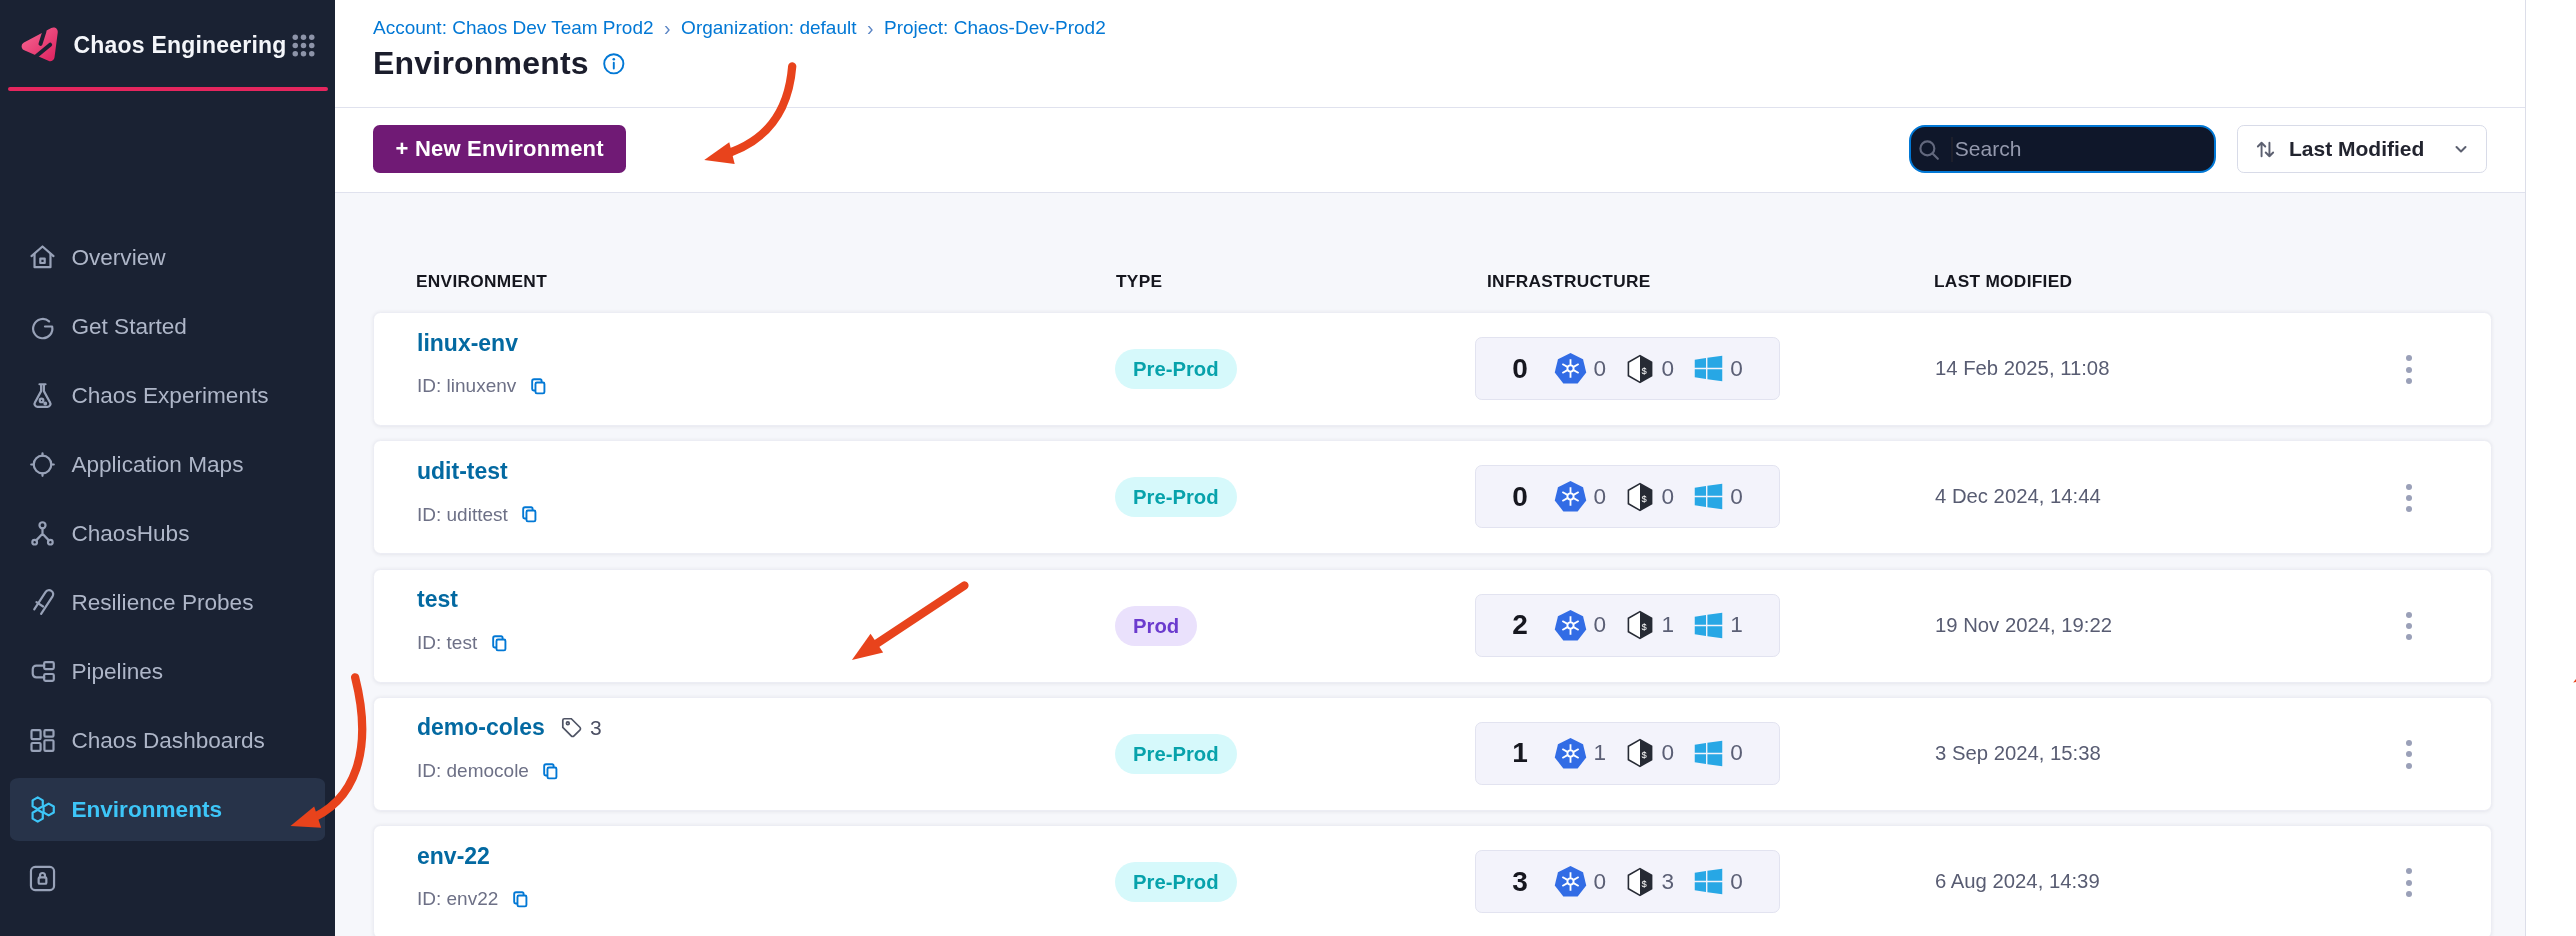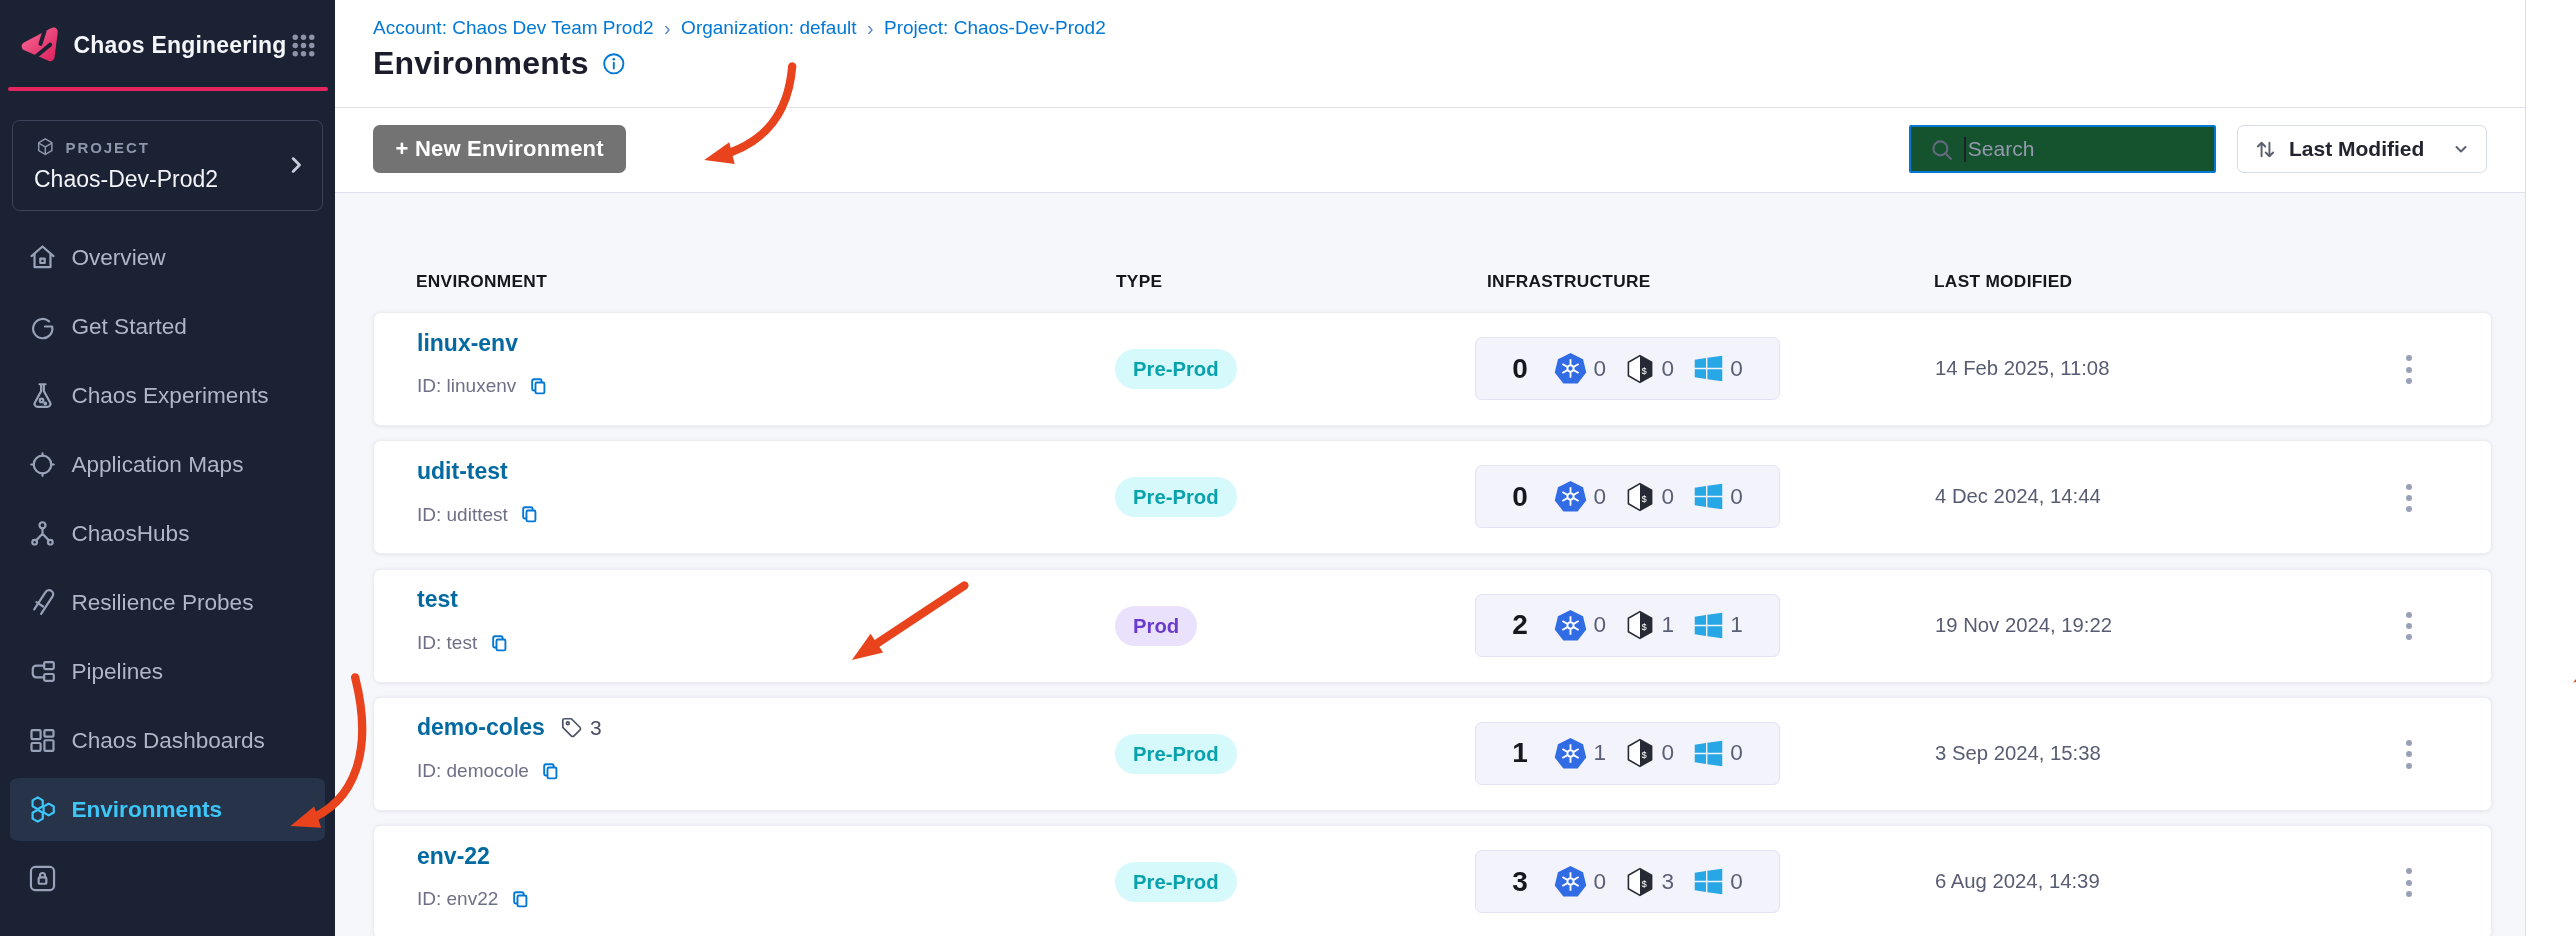--- a/index.html
+++ b/index.html
@@ -31,22 +31,22 @@
   
   .page-header{position:absolute;left:335px;top:0;right:0;height:107px;background:#fff;border-bottom:1.5px solid #e0e2ee;}
   .breadcrumb{position:absolute;left:38px;top:16.6px;display:flex;align-items:center;font-size:19px;color:#0278d5;white-space:nowrap;}
   .crumb{cursor:pointer;}
   .sep{margin:0 10.5px;color:#5c86c5;font-size:19.6px;}
   .title-row{position:absolute;left:38px;top:45px;display:flex;align-items:center;}
   .title-row h1{margin:0;font-size:32px;font-weight:bold;color:#1b1d2c;letter-spacing:0.2px;}
   .info-icon{width:25.6px;height:25.6px;margin-left:12px;display:inline-flex;color:#0278d5;cursor:pointer;}
 
   .toolbar{position:absolute;left:335px;top:108px;right:0;height:84px;background:#fff;border-bottom:1.5px solid #e0e2ee;}
-  .btn-primary{position:absolute;left:38px;top:17.3px;height:48px;padding:0 22.6px;background:#737373;color:#fff;font-size:22px;font-weight:bold;font-family:inherit;border:none;border-radius:6.8px;cursor:pointer;letter-spacing:0.2px;}
-  .search-box{position:absolute;left:1574px;top:17.3px;width:307px;height:48px;box-sizing:border-box;border:2.3px solid #0278d5;border-radius:2px;background:#14532d;display:flex;align-items:center;padding:0 17px;cursor:text;}
+  .btn-primary{position:absolute;left:38px;top:17.3px;height:48px;padding:0 22.6px;background:#701a75;color:#fff;font-size:22px;font-weight:bold;font-family:inherit;border:none;border-radius:6.8px;cursor:pointer;letter-spacing:0.2px;}
+  .search-box{position:absolute;left:1574px;top:17.3px;width:307px;height:48px;box-sizing:border-box;border:2.3px solid #0278d5;border-radius:16px;background:#0f172a;display:flex;align-items:center;padding:0 4px;cursor:text;}
   .search-box .mag{width:27px;height:27px;display:inline-flex;color:#62687d;}
   .caret{width:2.3px;height:25.6px;background:#1d1f2b;margin:0 1.5px 0 9px;}
   .search-ph{color:#9499ad;font-size:21px;}
   .sort-select{position:absolute;left:1902px;top:17.3px;width:250px;height:48px;box-sizing:border-box;border:1.5px solid #d8dbe8;border-radius:6.8px;background:#fff;display:flex;align-items:center;padding:0 13.5px;cursor:pointer;}
   .sort-select .sort-ic{width:27px;height:27px;display:inline-flex;color:#5c6070;margin-right:10.5px;}
   .sort-label{font-size:21px;font-weight:bold;color:#22242f;white-space:nowrap;}
   .sort-select .chev{width:24px;height:24px;display:inline-flex;color:#5c6070;margin-left:auto;}
 
   
   .content{position:absolute;left:335px;top:193px;width:2190px;bottom:0;background:#f6f7fb;}
@@ -111,37 +111,20 @@
             <circle cx="12" cy="12" r="2"></circle>
             <circle cx="18" cy="12" r="2"></circle>
             <circle cx="6" cy="18" r="2"></circle>
             <circle cx="12" cy="18" r="2"></circle>
             <circle cx="18" cy="18" r="2"></circle>
           </svg>
       </span>
     </div>
     <div class="brand-underline"></div>
 
-    <div class="project-card">
-      <div class="project-top">
-        <span class="cube">
-          <svg viewBox="0 0 24 24" fill="none" stroke="currentColor" stroke-width="1.6">
-              <path d="M12,3 L19,7 V15.5 L12,19.5 L5,15.5 V7 Z"></path>
-              <path d="M5,7.5 L12,11.5 L19,7.5 M12,11.5 V19"></path>
-            </svg>
-        </span>
-        <span class="project-label">PROJECT</span>
-      </div>
-      <div class="project-name">Chaos-Dev-Prod2</div>
-      <span class="project-chevron">
-        <svg viewBox="0 0 24 24" fill="none" stroke="currentColor" stroke-width="2.6" stroke-linecap="round" stroke-linejoin="round">
-            <path d="M9.5,6 L15.5,12 L9.5,18"></path>
-          </svg>
-      </span>
-    </div>
 
     <nav class="nav">
 
         <div class="nav-item">
           <span class="nav-icon">
             <svg viewBox="0 0 24 24" fill="none" stroke="currentColor" stroke-width="1.6" stroke-linecap="round" stroke-linejoin="round">
               <path d="M4,11 L12,4 L20,11"></path>
               <path d="M6.2,9.5 V19 H17.8 V9.5"></path>
               <rect x="10.4" y="12.8" width="3.2" height="3.2"></rect>
             </svg>

